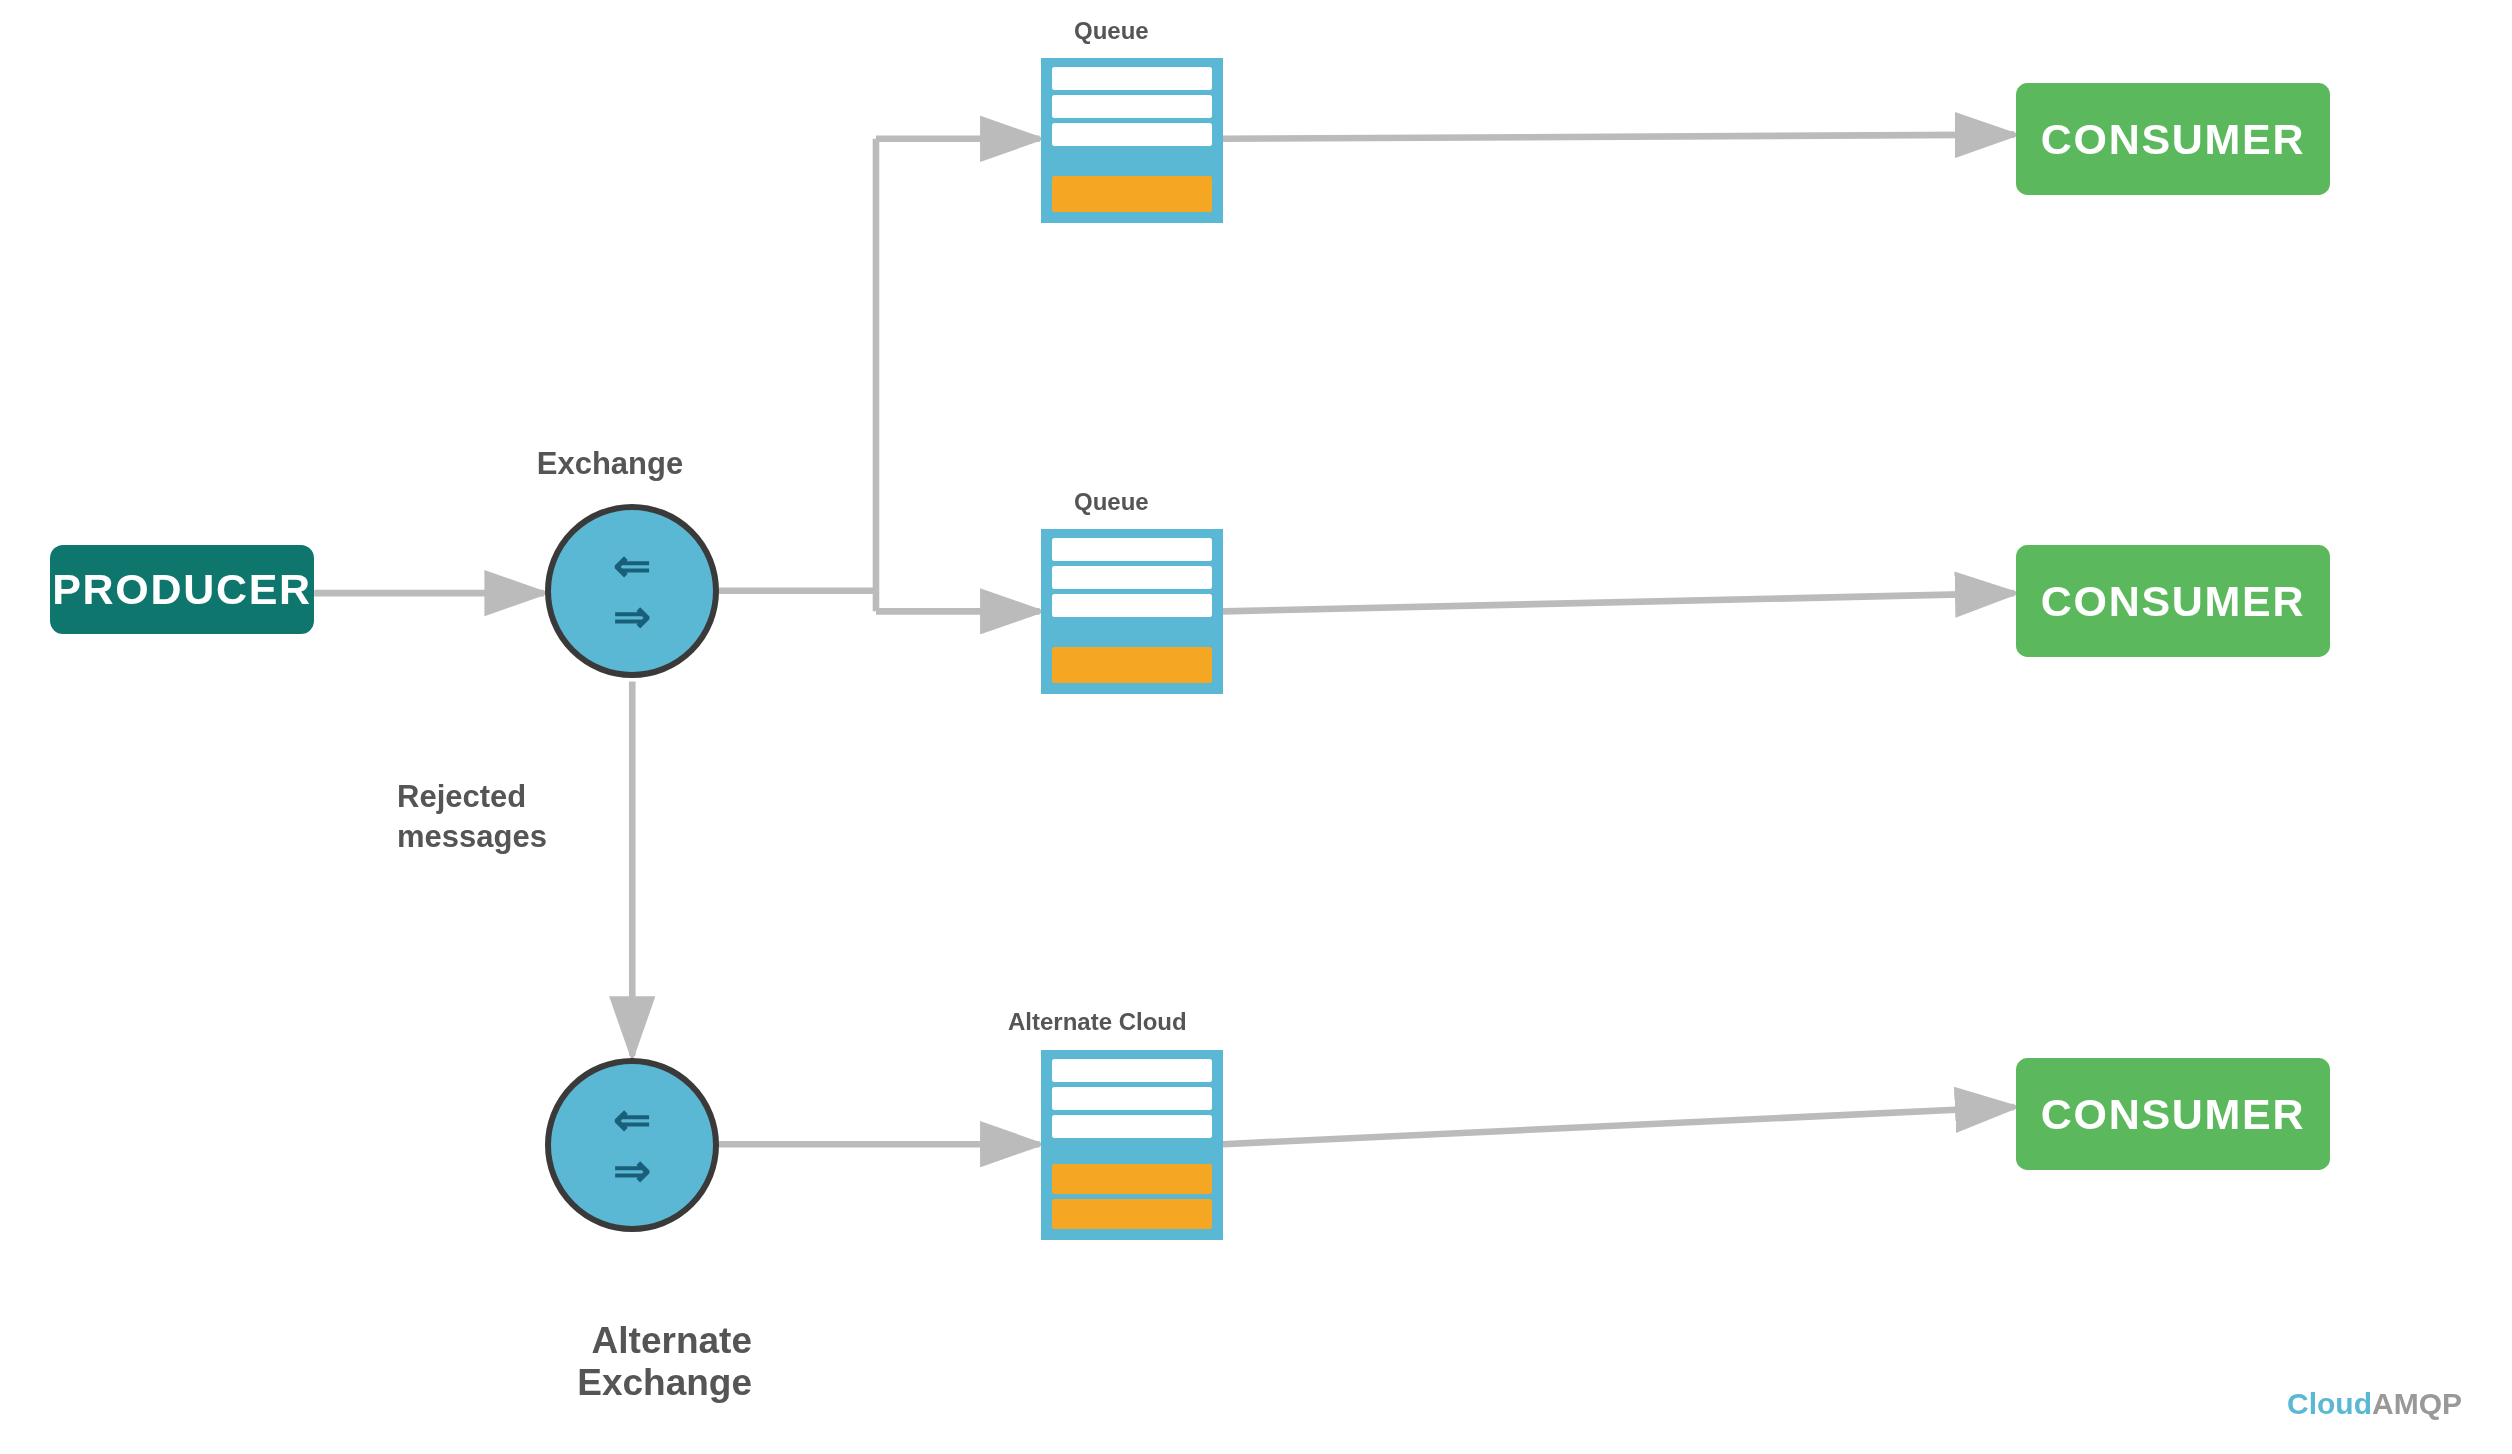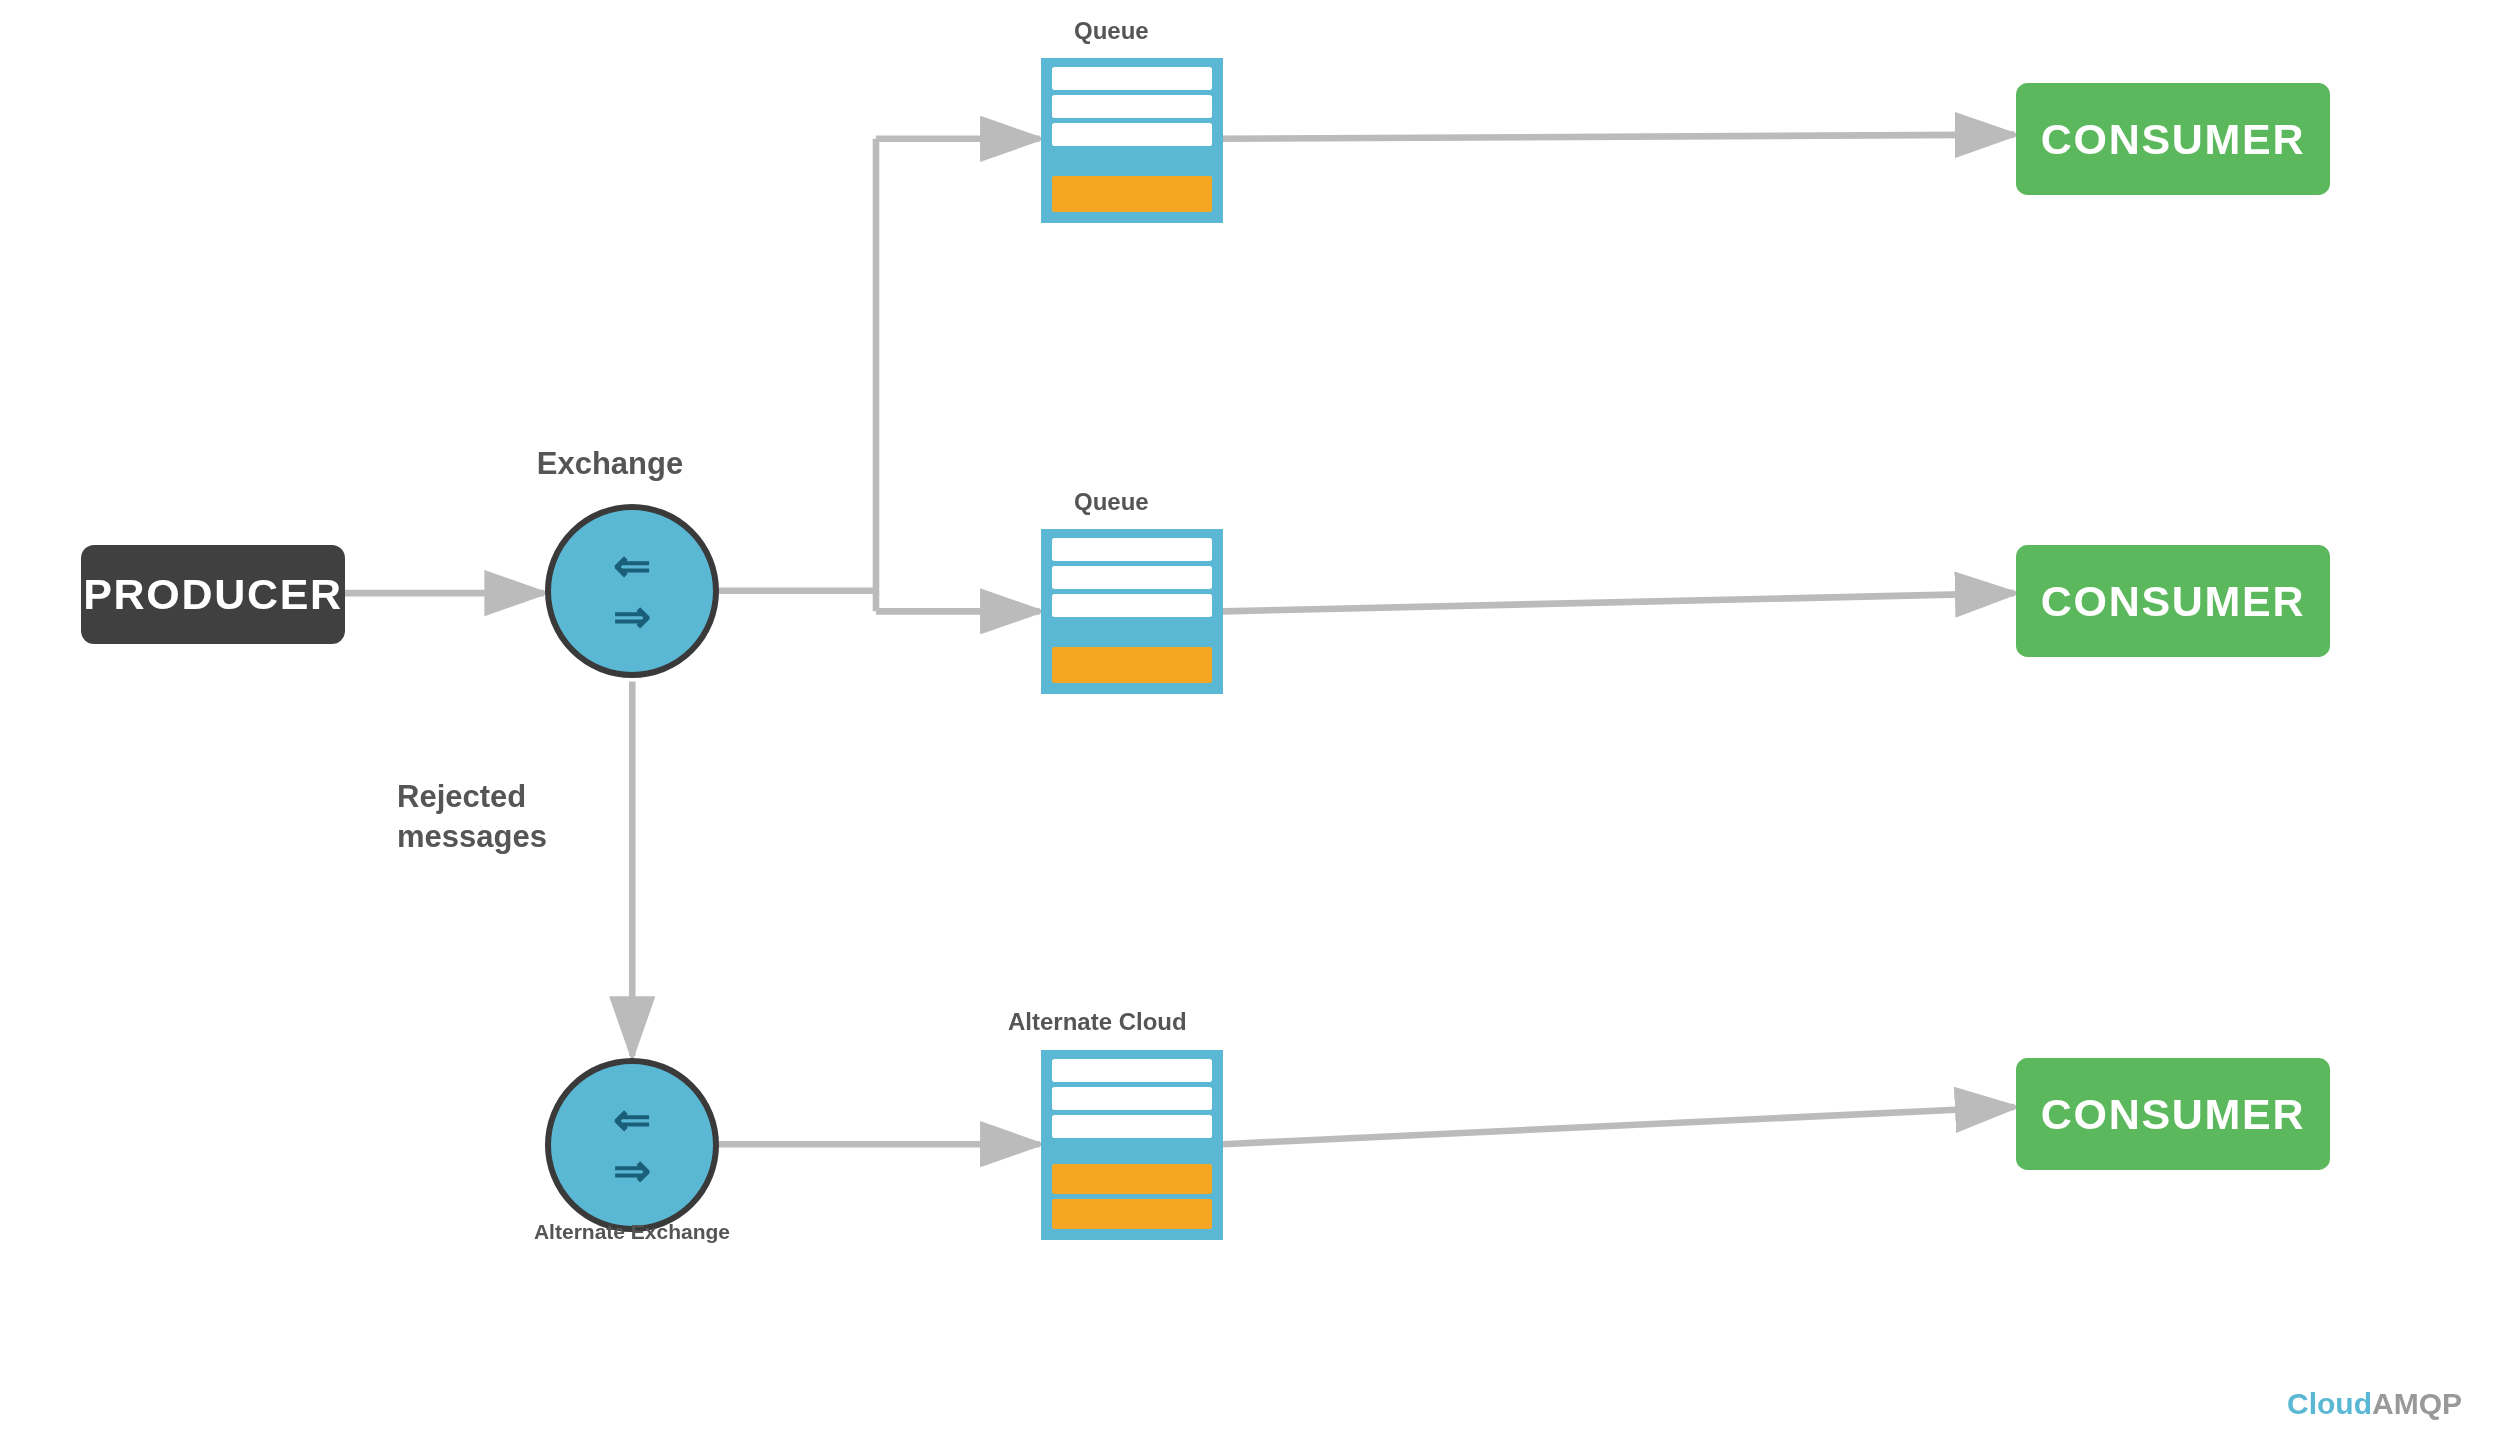--- a/index.html
+++ b/index.html
@@ -17,27 +17,26 @@
       width: 2512px;
       height: 1454px;
     }
 
     
     .producer-box {
       position: absolute;
       left: 50px;
       top: 545px;
       width: 264px;
-      height: 99px;
-      background: #404040;
+      height: 89px;
+      background: #0f766e;
       border-radius: 13.2px;
       display: flex;
       align-items: center;
       justify-content: center;
-      margin-left: 31px;
     }
     .producer-box span {
       font-size: 43px;
       font-weight: 900;
       color: #fff;
       letter-spacing: 1.7px;
     }
 
     
     .exchange-circle {
@@ -79,24 +78,24 @@
       border: 6.6px solid #3a3a3a;
       display: flex;
       flex-direction: column;
       align-items: center;
       justify-content: center;
       gap: 8.3px;
     }
     .alt-exchange-label {
       position: absolute;
       left: 512px;
-      top: 1220px;
+      top: 1320px;
       width: 240px;
-      text-align: center;
-      font-size: 21px;
+      text-align: right;
+      font-size: 37px;
       font-weight: 700;
       color: #555;
     }
 
     
     .exchange-arrows {
       display: flex;
       flex-direction: column;
       align-items: center;
       gap: 6.6px;

